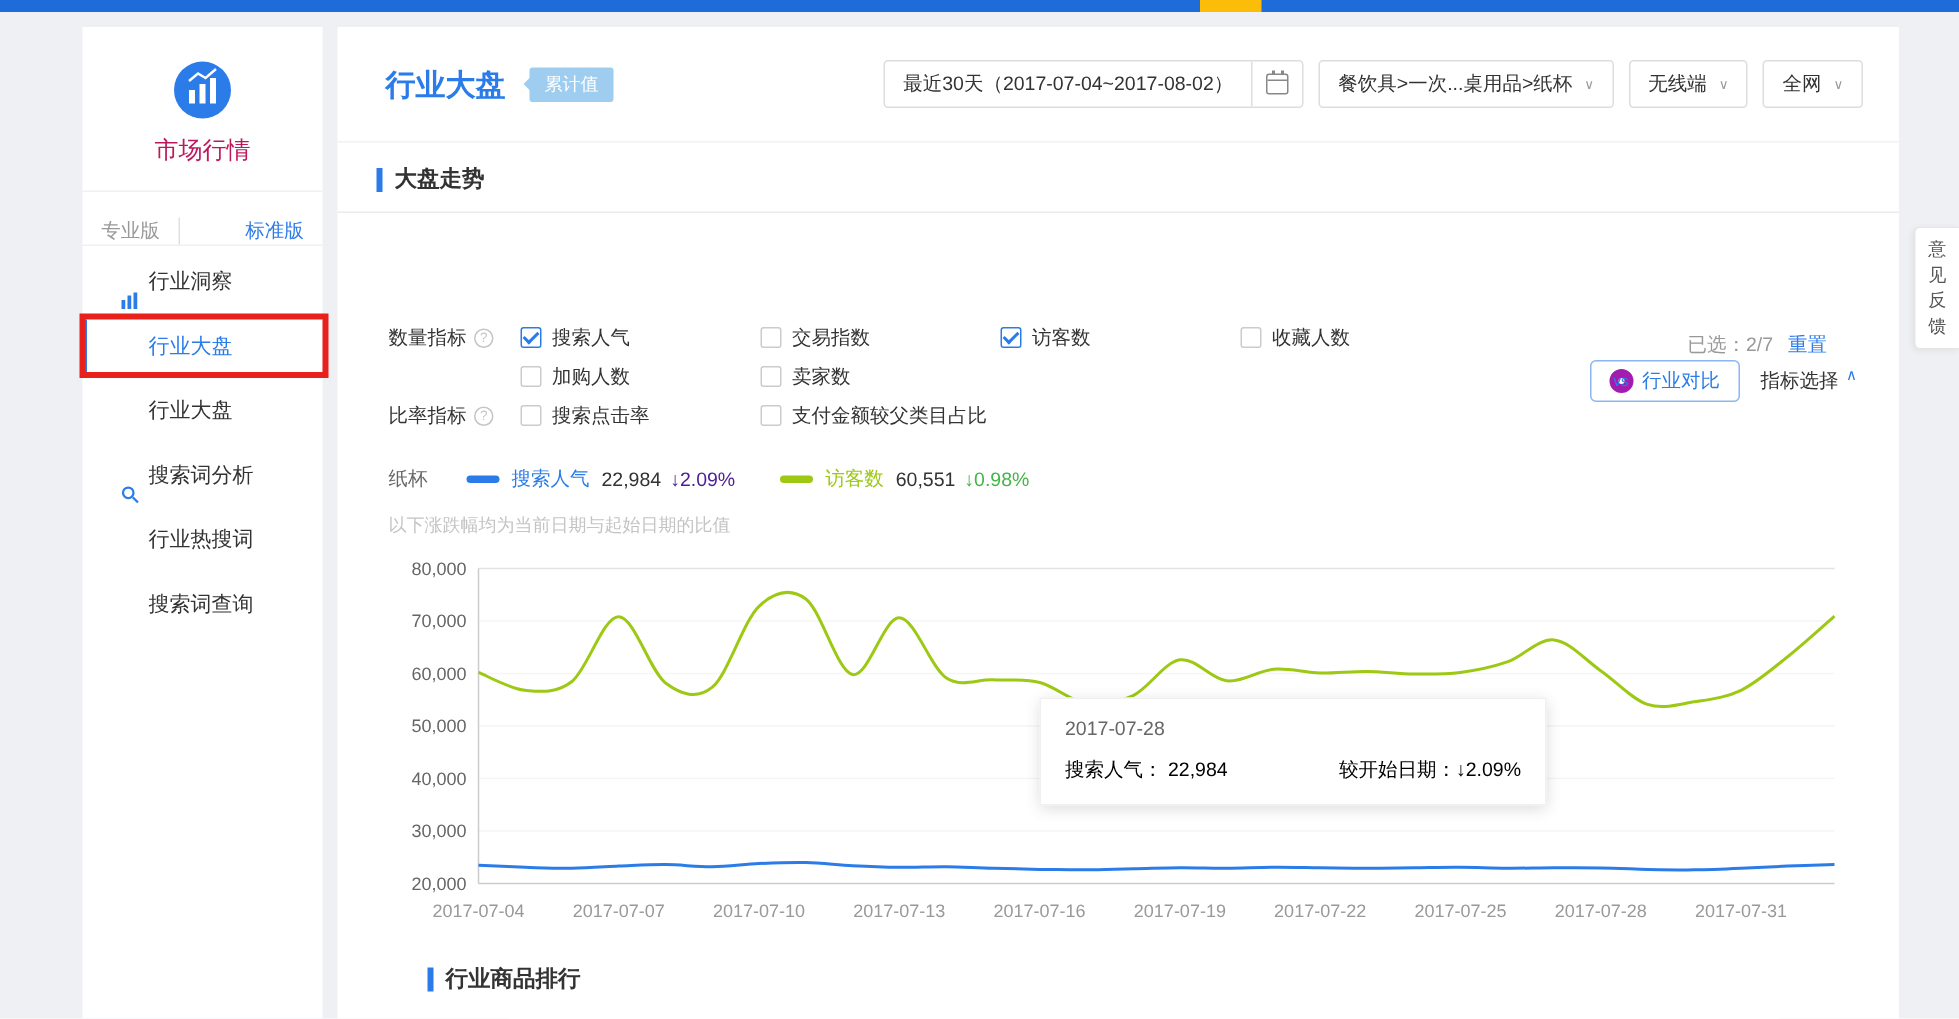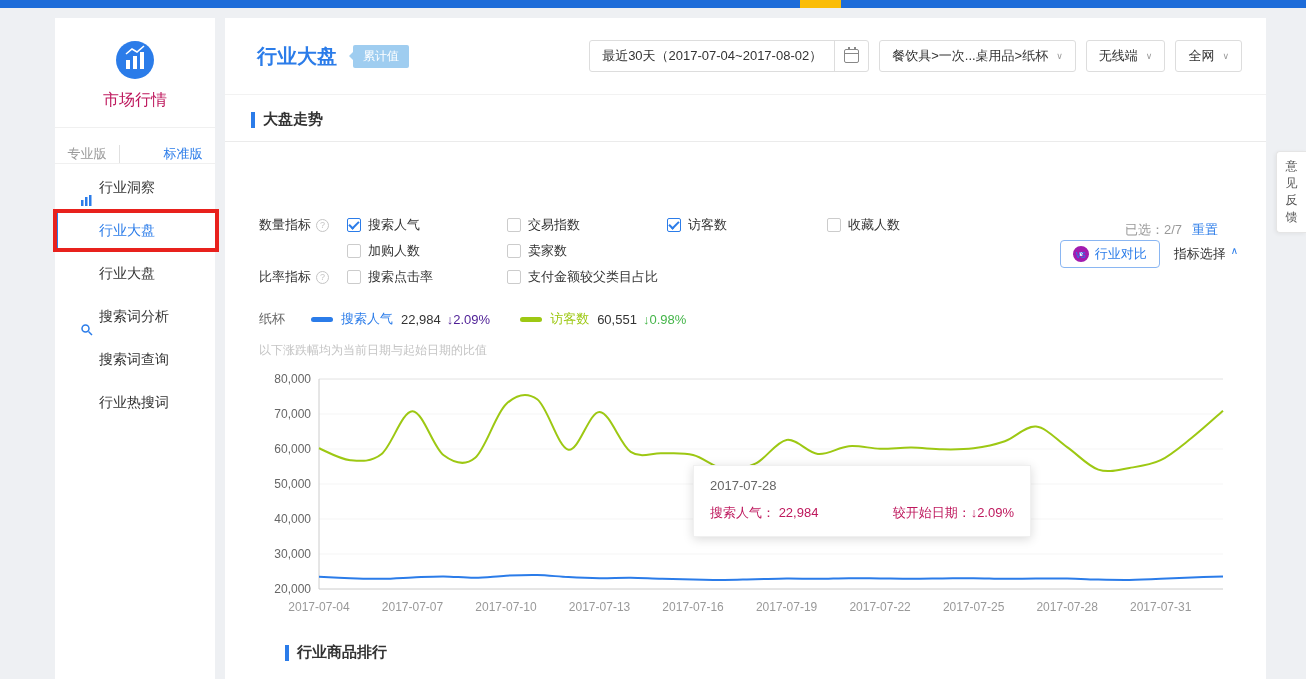--- a/index.html
+++ b/index.html
@@ -131,24 +131,24 @@
     <div class="menu-item">
       <span class="mi-icon">
         <svg width="13" height="13" viewBox="0 0 13 13">
             <circle cx="5.5" cy="5.5" r="3.5" fill="none" stroke="#2b7ce9" stroke-width="1.5"></circle>
             <line x1="8.5" y1="8.5" x2="12" y2="12" stroke="#2b7ce9" stroke-width="1.5"></line>
           </svg>
       </span>
       <span>搜索词分析</span>
     </div>
     <div class="menu-item">
+      <span>行业热搜词</span>
+    </div>
+    <div class="menu-item">
       <span>搜索词查询</span>
-    </div>
-    <div class="menu-item">
-      <span>行业热搜词</span>
     </div>
     <div class="red-box"></div>
   </div>
 </div>
 
 <div class="main">
 
   <div class="main-header">
     <div class="title-wrap">
       <span class="page-title">行业大盘</span>
@@ -289,21 +289,21 @@
           <text x="527.5862068965517" y="244" text-anchor="middle" font-size="12" fill="#999">2017-07-19</text>
           <text x="621.1034482758621" y="244" text-anchor="middle" font-size="12" fill="#999">2017-07-22</text>
           <text x="714.6206896551724" y="244" text-anchor="middle" font-size="12" fill="#999">2017-07-25</text>
           <text x="808.1379310344828" y="244" text-anchor="middle" font-size="12" fill="#999">2017-07-28</text>
           <text x="901.6551724137931" y="244" text-anchor="middle" font-size="12" fill="#999">2017-07-31</text>
           <path d="M60.0,81.3C65.2,83.3 80.8,92.2 91.2,93.2C101.6,94.2 112.0,95.4 122.3,87.3C132.7,79.1 143.1,44.0 153.5,44.2C163.9,44.4 174.3,80.5 184.7,88.3C195.1,96.1 205.5,99.6 215.9,91.1C226.3,82.6 236.6,47.0 247.0,37.2C257.4,27.4 267.8,24.7 278.2,32.3C288.6,39.9 299.0,80.6 309.4,82.7C319.8,84.8 330.2,44.5 340.6,44.9C350.9,45.2 361.3,77.9 371.7,84.8C382.1,91.7 392.5,85.7 402.9,86.2C413.3,86.7 423.7,85.3 434.1,88.0C444.5,90.6 454.9,100.5 465.2,102.0C475.6,103.4 486.0,101.5 496.4,96.7C506.8,91.9 517.2,74.5 527.6,72.9C538.0,71.3 548.4,85.9 558.8,86.9C569.1,88.0 579.5,80.1 589.9,79.2C600.3,78.3 610.7,81.4 621.1,81.7C631.5,81.9 641.9,80.5 652.3,80.6C662.7,80.7 673.1,82.2 683.4,82.3C693.8,82.5 704.2,82.6 714.6,81.3C725.0,80.0 735.4,77.9 745.8,74.3C756.2,70.7 766.6,58.6 777.0,59.6C787.4,60.6 797.7,72.9 808.1,80.1C818.5,87.2 828.9,99.2 839.3,102.6C849.7,106.1 860.1,102.5 870.5,100.9C880.9,99.3 891.3,98.2 901.7,93.2C912.0,88.2 922.4,79.0 932.8,70.8C943.2,62.6 958.8,48.3 964.0,43.8" fill="none" stroke="#9dc813" stroke-width="2"></path>
           <path d="M60.0,209.8C65.2,210.0 80.8,210.8 91.2,211.2C101.6,211.5 112.0,212.0 122.3,211.8C132.7,211.7 143.1,210.9 153.5,210.4C163.9,210.0 174.3,209.3 184.7,209.4C195.1,209.5 205.5,210.9 215.9,210.8C226.3,210.7 236.6,209.2 247.0,208.7C257.4,208.2 267.8,207.8 278.2,208.0C288.6,208.2 299.0,209.6 309.4,210.1C319.8,210.6 330.2,211.0 340.6,211.2C350.9,211.3 361.3,210.7 371.7,210.8C382.1,210.9 392.5,211.6 402.9,211.8C413.3,212.1 423.7,212.4 434.1,212.6C444.5,212.7 454.9,213.0 465.2,212.9C475.6,212.8 486.0,212.4 496.4,212.2C506.8,212.0 517.2,211.6 527.6,211.5C538.0,211.4 548.4,211.9 558.8,211.8C569.1,211.8 579.5,211.2 589.9,211.2C600.3,211.1 610.7,211.4 621.1,211.5C631.5,211.6 641.9,211.8 652.3,211.8C662.7,211.8 673.1,211.6 683.4,211.5C693.8,211.4 704.2,211.1 714.6,211.2C725.0,211.2 735.4,211.8 745.8,211.8C756.2,211.9 766.6,211.5 777.0,211.5C787.4,211.5 797.7,211.4 808.1,211.6C818.5,211.7 828.9,212.3 839.3,212.6C849.7,212.8 860.1,213.0 870.5,212.9C880.9,212.8 891.3,212.3 901.7,211.8C912.0,211.4 922.4,210.9 932.8,210.4C943.2,210.0 958.8,209.6 964.0,209.4" fill="none" stroke="#2b7ce9" stroke-width="2"></path>
         </svg>
       <div class="tooltip">
         <div class="tt-date">2017-07-28</div>
-        <div class="tt-row" style="color: #be185d;">
+        <div class="tt-row" style="color: #000000;">
           <span class="tt-left"><span>搜索人气：</span> <span>22,984</span></span>
           <span class="tt-right"><span>较开始日期：</span><span>↓</span><span>2.09%</span></span>
         </div>
       </div>
     </div>
 
     <div class="footer-section">
       <span class="blue-bar"></span>
       <span class="footer-title">行业商品排行</span>
     </div>

